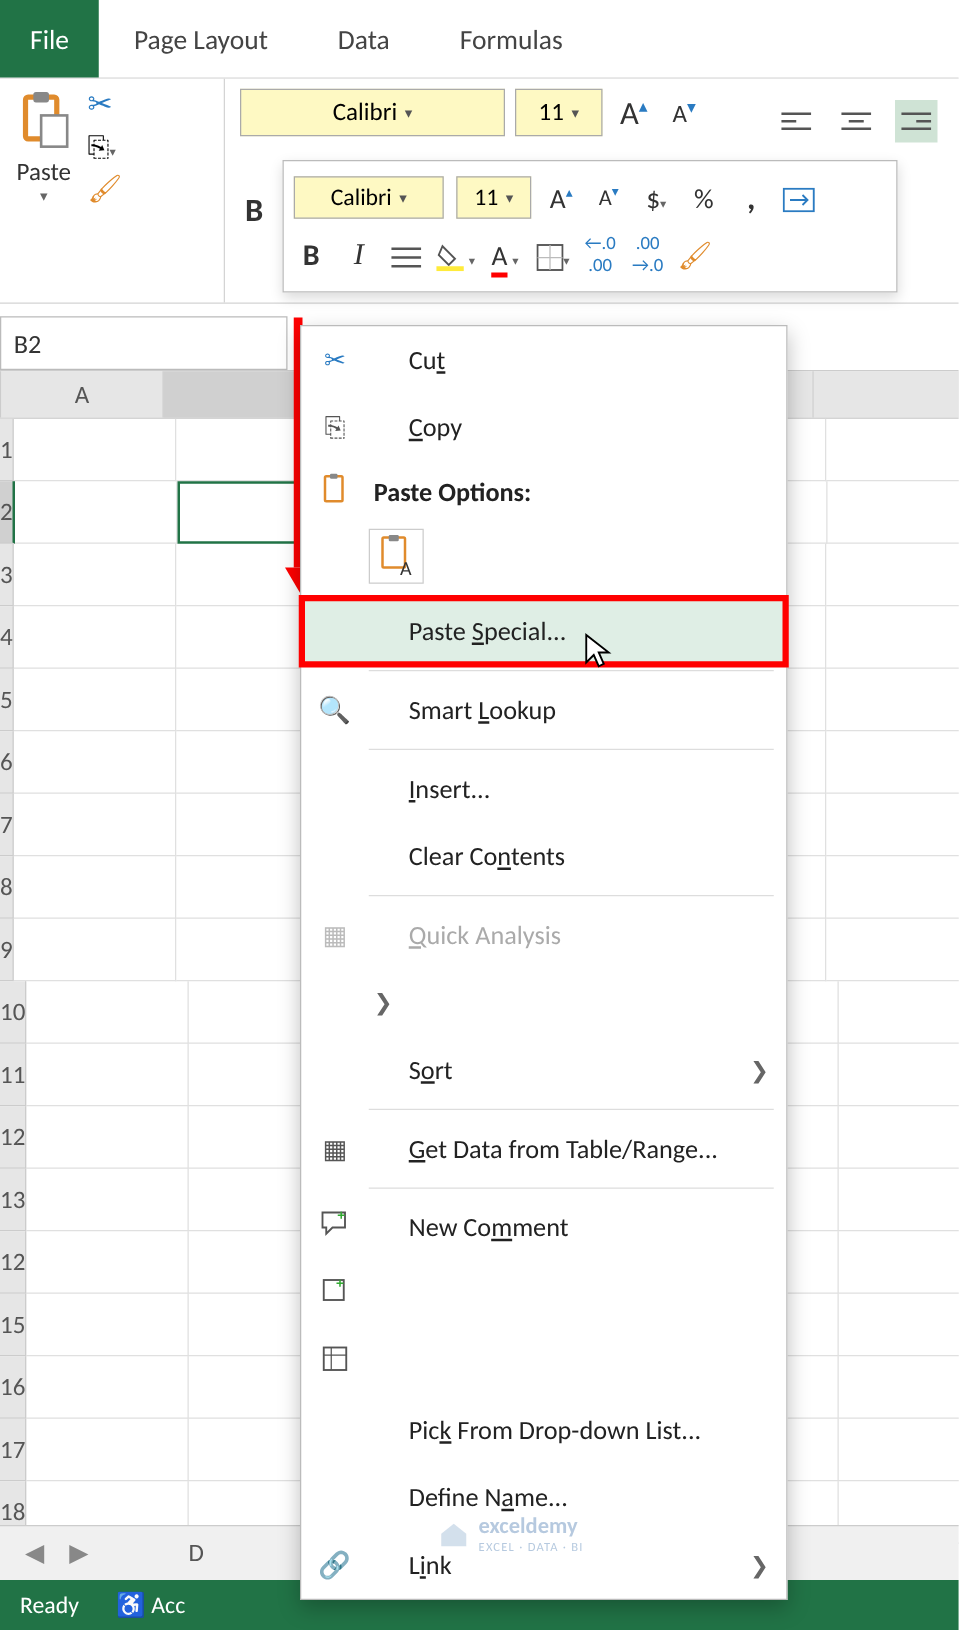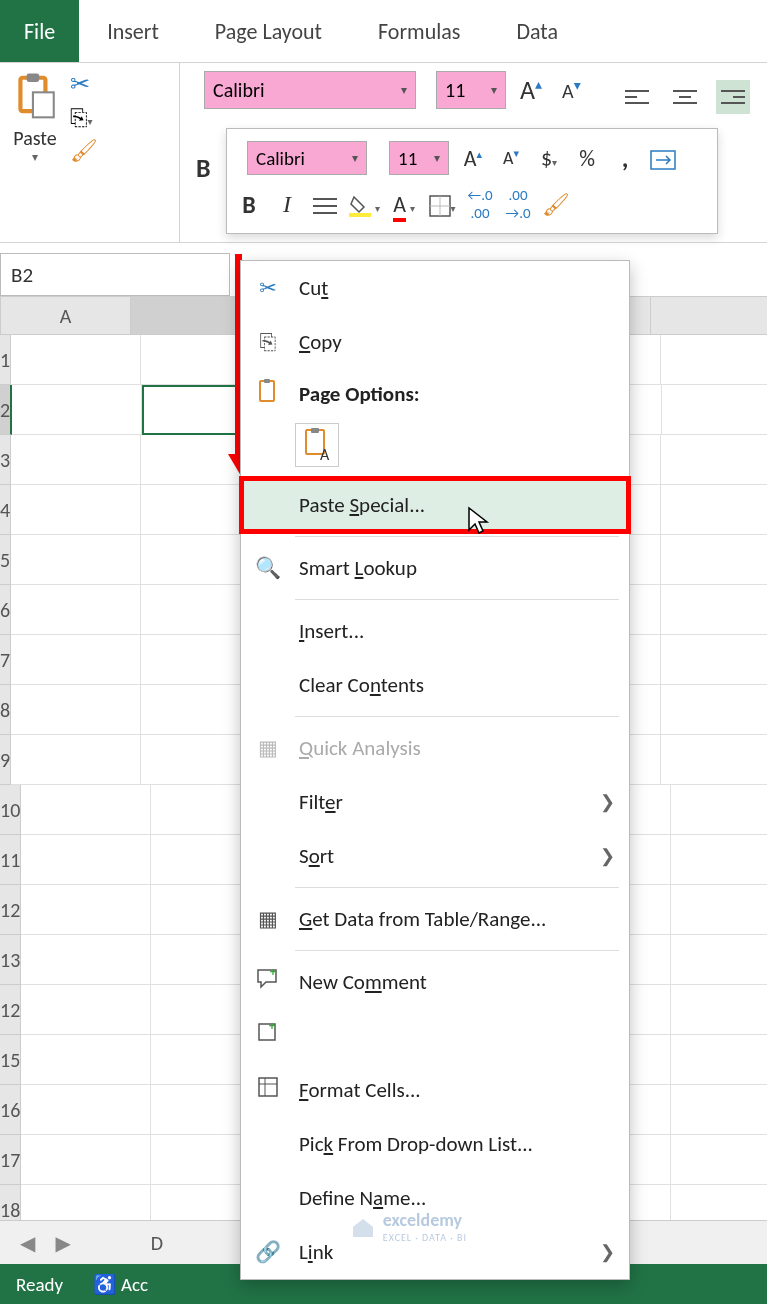--- a/index.html
+++ b/index.html
@@ -19,21 +19,21 @@
   .group-label { text-align: center; font-size: 19px; color: #555; padding-bottom: 4px; position: relative; }
   .group-launcher { position: absolute; right: 0; bottom: 2px; width: 18px; height: 18px; border: 1px solid #888; font-size: 12px; line-height: 14px; color: #666; }
   .paste-block { display: flex; flex-direction: column; align-items: center; }
   .paste-icon { width: 50px; height: 55px; }
   .paste-label { font-size: 20px; color: #333; margin-top: 2px; }
   .clip-side { display: flex; flex-direction: column; gap: 6px; margin-left: 10px; }
   .clip-row1 { display: flex; }
 
   .font-group { flex: 1; padding: 8px 12px; }
   .font-row1 { display: flex; align-items: center; gap: 8px; }
-  .combo { height: 38px; border: 1px solid #aaa; background: #f9a8d4; display: flex; align-items: center; padding: 0 8px; font-size: 20px; justify-content: space-between; margin-left: 12px; }
+  .combo { height: 38px; border: 1px solid #aaa; background: #fef9c3; display: flex; align-items: center; padding: 0 8px; font-size: 20px; justify-content: center; }
   .combo .arrow { font-size: 12px; color: #555; margin-left: 6px; }
   .font-name { width: 212px; }
   .font-size { width: 70px; }
   .grow-shrink { font-size: 26px; color: #333; padding: 0 6px; }
   .grow-shrink sup { color: #2a7bc2; font-size: 14px; }
 
   
   .mini-toolbar { position: absolute; left: 226px; top: 128px; width: 492px; border: 1px solid #bbb; background: #fff; box-shadow: 0 4px 10px rgba(0,0,0,0.15); padding: 6px 8px; }
   .mini-row { display: flex; align-items: center; gap: 10px; height: 46px; }
   .mini-row .combo.font-name { width: 120px; font-size: 19px; height: 34px; }
@@ -61,21 +61,21 @@
   
   .arrow-down { position: absolute; left: 228px; top: 254px; width: 20px; height: 222px; }
   .arrow-down .shaft { width: 7px; height: 200px; background: #ff0000; margin: 0 auto; }
   .arrow-down .head { width: 0; height: 0; border-left: 13px solid transparent; border-right: 13px solid transparent; border-top: 22px solid #ff0000; margin: 0 auto; }
 
   
   .context-menu { position: absolute; left: 240px; top: 260px; width: 390px; background: #fff; border: 1px solid #bbb; box-shadow: 0 6px 16px rgba(0,0,0,.25); font-size: 21px; color: #222; z-index: 20; }
   .ctx-item { display: flex; align-items: center; height: 54px; padding: 0 14px 0 10px; cursor: pointer; gap: 14px; }
   .ctx-item.highlighted { background: #dfeee5; outline: 5px solid #ff0000; outline-offset: -3px; }
   .ctx-icon { width: 34px; text-align: center; color: #555; flex-shrink: 0; }
-  .ctx-label { flex: 1; }
+  .ctx-label { flex: 1; margin-left: 28px; }
   .ctx-label u { text-decoration: underline; }
   .ctx-arrow { color: #666; font-size: 18px; }
   .ctx-header { font-weight: 700; padding-left: 10px; height: 50px; display: flex; align-items: center; gap: 14px; }
   .ctx-divider { height: 1px; background: #ddd; margin: 4px 10px 4px 54px; }
   .ctx-item.disabled { color: #aaa; }
   .ctx-item.disabled .ctx-icon { color: #bbb; }
   .paste-opts-icons { padding: 4px 0 10px 54px; }
   .paste-opt { width: 44px; height: 44px; border: 1px solid #ccc; display: inline-flex; align-items: center; justify-content: center; }
 
   
@@ -92,24 +92,23 @@
   .align-btns { position: absolute; left: 620px; top: 80px; display: flex; gap: 14px; }
   .align-btns span { width: 34px; height: 34px; display: inline-flex; align-items: center; justify-content: center; }
   .align-btns span.active { background: #cfe3d5; }
   .align-line { width: 24px; }
 </style>
 </head>
 <body>
 
 <div class="tabs">
   <div class="tab file">File</div>
-  <div class="tab">Insert</div>
   <div class="tab">Page Layout</div>
+  <div class="tab">Data</div>
   <div class="tab">Formulas</div>
-  <div class="tab">Data</div>
 </div>
 
 <div class="ribbon">
   <div class="ribbon-group clipboard-group">
     <div class="clip-row1">
       <div class="paste-block">
         <svg class="paste-icon" viewBox="0 0 24 24">
             <rect x="5" y="3" width="12" height="16" rx="1" fill="none" stroke="#e08b2c" stroke-width="2"></rect>
             <rect x="8" y="1" width="6" height="4" rx="1" fill="#888"></rect>
             <rect x="11" y="10" width="10" height="12" fill="#fff" stroke="#888"></rect>
@@ -396,21 +395,21 @@
   </div>
   <div class="ctx-item">
     <span class="ctx-icon">⎘</span>
     <span class="ctx-label"><u>C</u>opy</span>
   </div>
   <div class="ctx-header">
     <span class="ctx-icon"><svg width="24" height="26" viewBox="0 0 24 26">
           <rect x="4" y="3" width="14" height="20" rx="1" fill="none" stroke="#e08b2c" stroke-width="2"></rect>
           <rect x="8" y="1" width="6" height="4" rx="1" fill="#888"></rect>
         </svg></span>
-    <span>Page Options:</span>
+    <span>Paste Options:</span>
   </div>
   <div class="paste-opts-icons">
     <span class="paste-opt">
       <svg width="30" height="34" viewBox="0 0 30 34">
           <rect x="4" y="2" width="18" height="24" rx="1" fill="none" stroke="#e08b2c" stroke-width="2"></rect>
           <rect x="9" y="0" width="8" height="5" rx="1" fill="#888"></rect>
           <text x="18" y="32" font-size="16" fill="#333" font-family="serif">A</text>
         </svg>
     </span>
   </div>
@@ -432,21 +431,20 @@
     <span class="ctx-icon"></span>
     <span class="ctx-label">Clear Co<u>n</u>tents</span>
   </div>
   <div class="ctx-divider"></div>
   <div class="ctx-item disabled">
     <span class="ctx-icon">▦</span>
     <span class="ctx-label"><u>Q</u>uick Analysis</span>
   </div>
   <div class="ctx-item">
     <span class="ctx-icon"></span>
-    <span class="ctx-label">Filt<u>e</u>r</span>
     <span class="ctx-arrow">❯</span>
   </div>
   <div class="ctx-item">
     <span class="ctx-icon"></span>
     <span class="ctx-label">S<u>o</u>rt</span>
     <span class="ctx-arrow">❯</span>
   </div>
   <div class="ctx-divider"></div>
   <div class="ctx-item">
     <span class="ctx-icon">▦</span>
@@ -464,21 +462,20 @@
     <span class="ctx-icon"><svg width="22" height="22" viewBox="0 0 22 22">
           <rect x="2" y="2" width="16" height="16" fill="none" stroke="#555" stroke-width="1.5"></rect>
           <text x="12" y="8" font-size="12" fill="#3a3" font-weight="700">+</text>
         </svg></span>
   </div>
   <div class="ctx-item">
     <span class="ctx-icon"><svg width="22" height="22" viewBox="0 0 22 22">
           <rect x="2" y="2" width="18" height="18" fill="none" stroke="#555" stroke-width="1.5"></rect>
           <path d="M2 8h18M8 2v18" stroke="#555"></path>
         </svg></span>
-    <span class="ctx-label"><u>F</u>ormat Cells...</span>
   </div>
   <div class="ctx-item">
     <span class="ctx-icon"></span>
     <span class="ctx-label">Pic<u>k</u> From Drop-down List...</span>
   </div>
   <div class="ctx-item">
     <span class="ctx-icon"></span>
     <span class="ctx-label">Define N<u>a</u>me...</span>
   </div>
   <div class="ctx-item">

